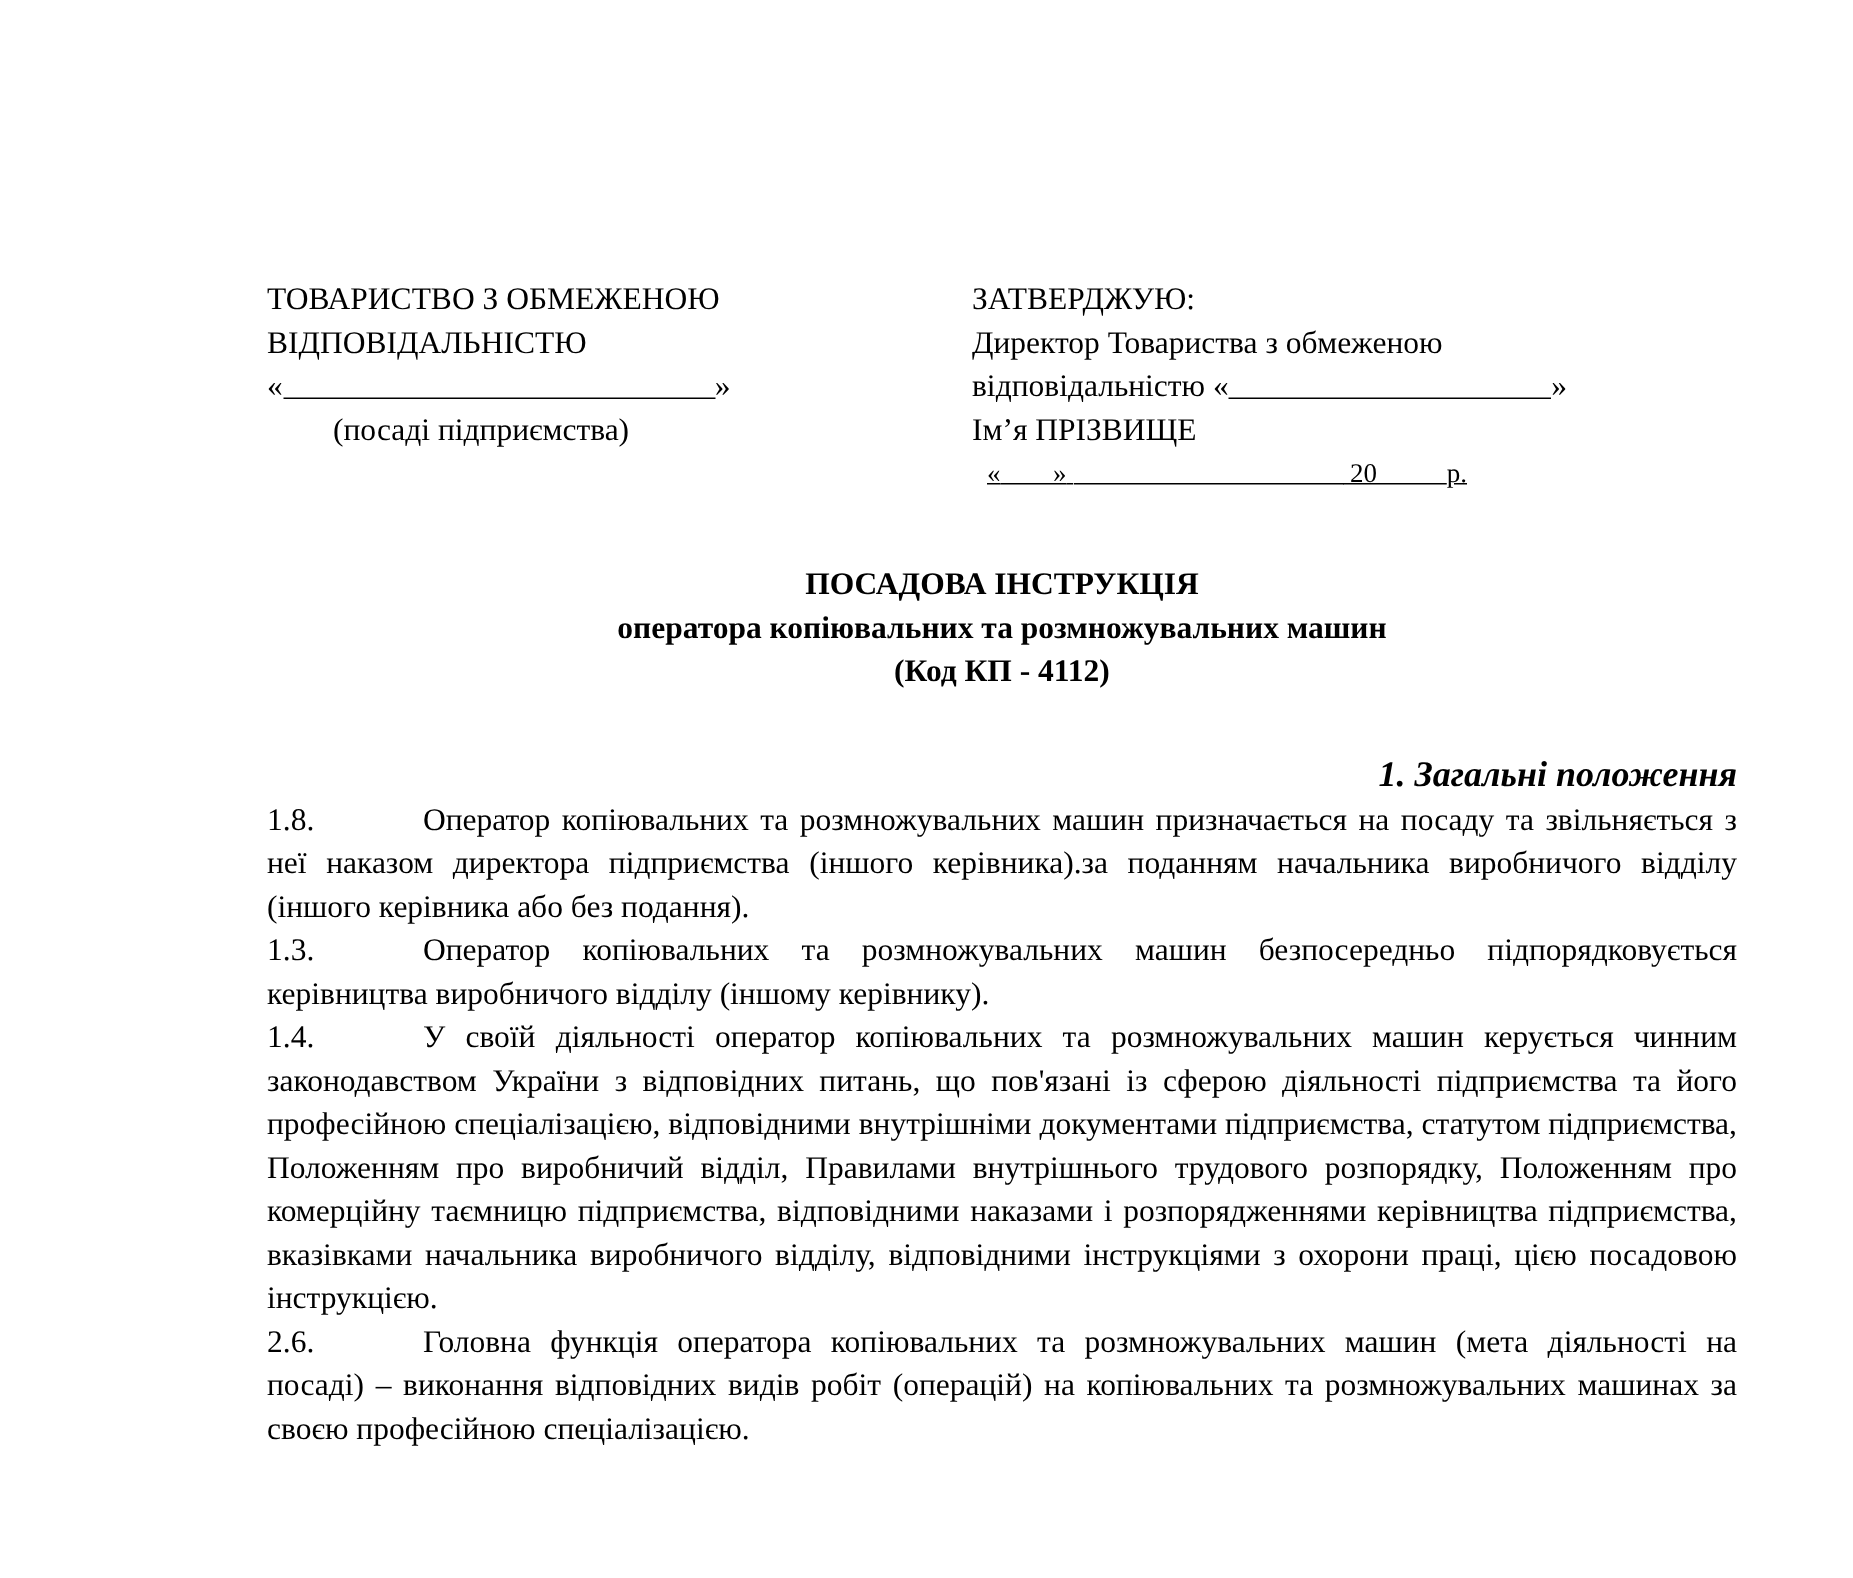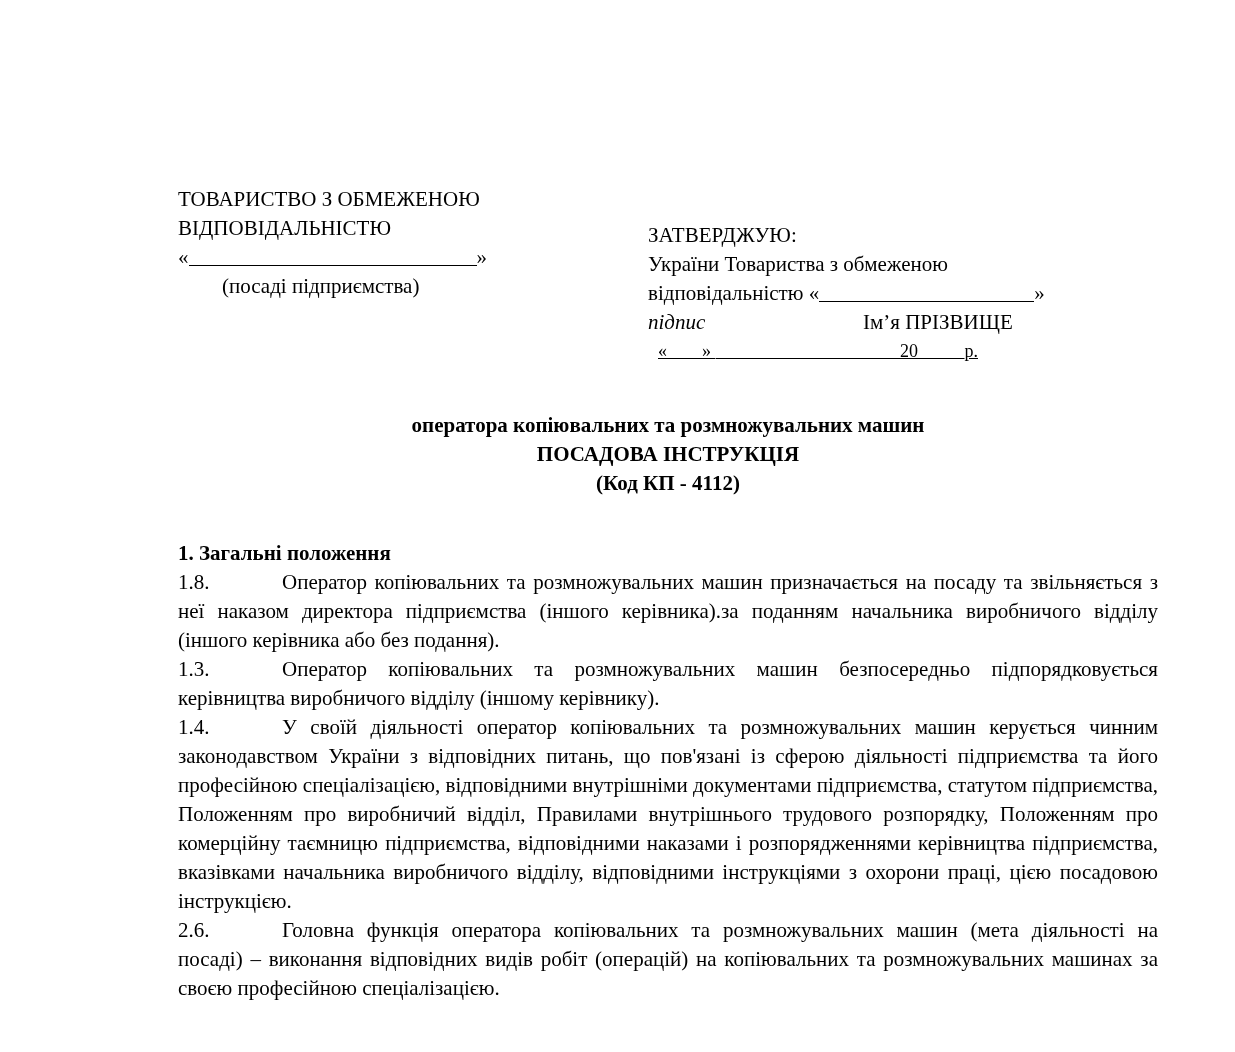--- a/index.html
+++ b/index.html
@@ -24,21 +24,21 @@
     padding: 185px 56px 0 178px;
   }
 
   
   .header {
     display: flex;
     align-items: flex-start;
     width: 980px;
   }
   .hdr-left  { width: 470px; flex: 0 0 470px; }
-  .hdr-right { width: 510px; flex: 0 0 510px; margin-top: 36px; }
+  .hdr-right { width: 510px; flex: 0 0 510px; }
 
   .hdr-line {
     font-size: 21px;
     line-height: 29px;
     white-space: nowrap;
   }
 
   .fill-left {
     display: inline-block;
     width: 288px;
@@ -105,25 +105,26 @@
     margin-top: 45px;
   }
   .title-block div {
     font-weight: bold;
     font-size: 21px;
     line-height: 29px;
   }
 
   .section-head {
     width: 980px;
-    text-align: left;
+    text-align: right;
     font-weight: bold;
-    font-size: 21px;
+    font-size: 24px;
     line-height: 29px;
     margin-top: 41px;
+    font-style: italic;
   }
 
   
   .body-text { width: 980px; margin-top: 0; }
   .para {
     font-size: 21px;
     line-height: 29px;
     text-align: justify;
     text-justify: inter-word;
     margin: 0;
@@ -145,33 +146,32 @@
 
     <div class="hdr-left">
       <div class="hdr-line">ТОВАРИСТВО З ОБМЕЖЕНОЮ</div>
       <div class="hdr-line">ВІДПОВІДАЛЬНІСТЮ</div>
       <div class="hdr-line"><span>«</span><span class="fill-left"></span><span>»</span></div>
       <div class="caption-left">(посаді підприємства)</div>
     </div>
 
     <div class="hdr-right">
       <div class="hdr-line">ЗАТВЕРДЖУЮ:</div>
-      <div class="hdr-line">України Товариства з обмеженою</div>
+      <div class="hdr-line">Директор Товариства з обмеженою</div>
       <div class="hdr-line"><span>відповідальністю</span> <span>«</span><span class="fill-right"></span><span>»</span></div>
       <div class="sig-row">
-        <span class="sig-italic">підпис</span>
         <span class="sig-name">Ім’я ПРІЗВИЩЕ</span>
       </div>
       <div class="date-row"><span>«</span><span class="fill-day"></span><span>»</span> <span class="fill-month"></span> <span>20</span><span class="fill-year"></span> <span>р.</span></div>
     </div>
   </div>
 
   <div class="title-block">
+    <div>ПОСАДОВА ІНСТРУКЦІЯ</div>
     <div>оператора копіювальних та розмножувальних машин</div>
-    <div>ПОСАДОВА ІНСТРУКЦІЯ</div>
     <div>(Код КП - 4112)</div>
   </div>
 
   <div class="section-head">1. Загальні положення</div>
 
   <div class="body-text">
 
 
     <p class="para"><span class="pnum">1.8.</span><span class="gap"></span><span>Оператор копіювальних та розмножувальних машин призначається на посаду та звільняється з неї наказом директора підприємства (іншого керівника).за поданням начальника виробничого відділу (іншого керівника або без подання).</span></p>
 

